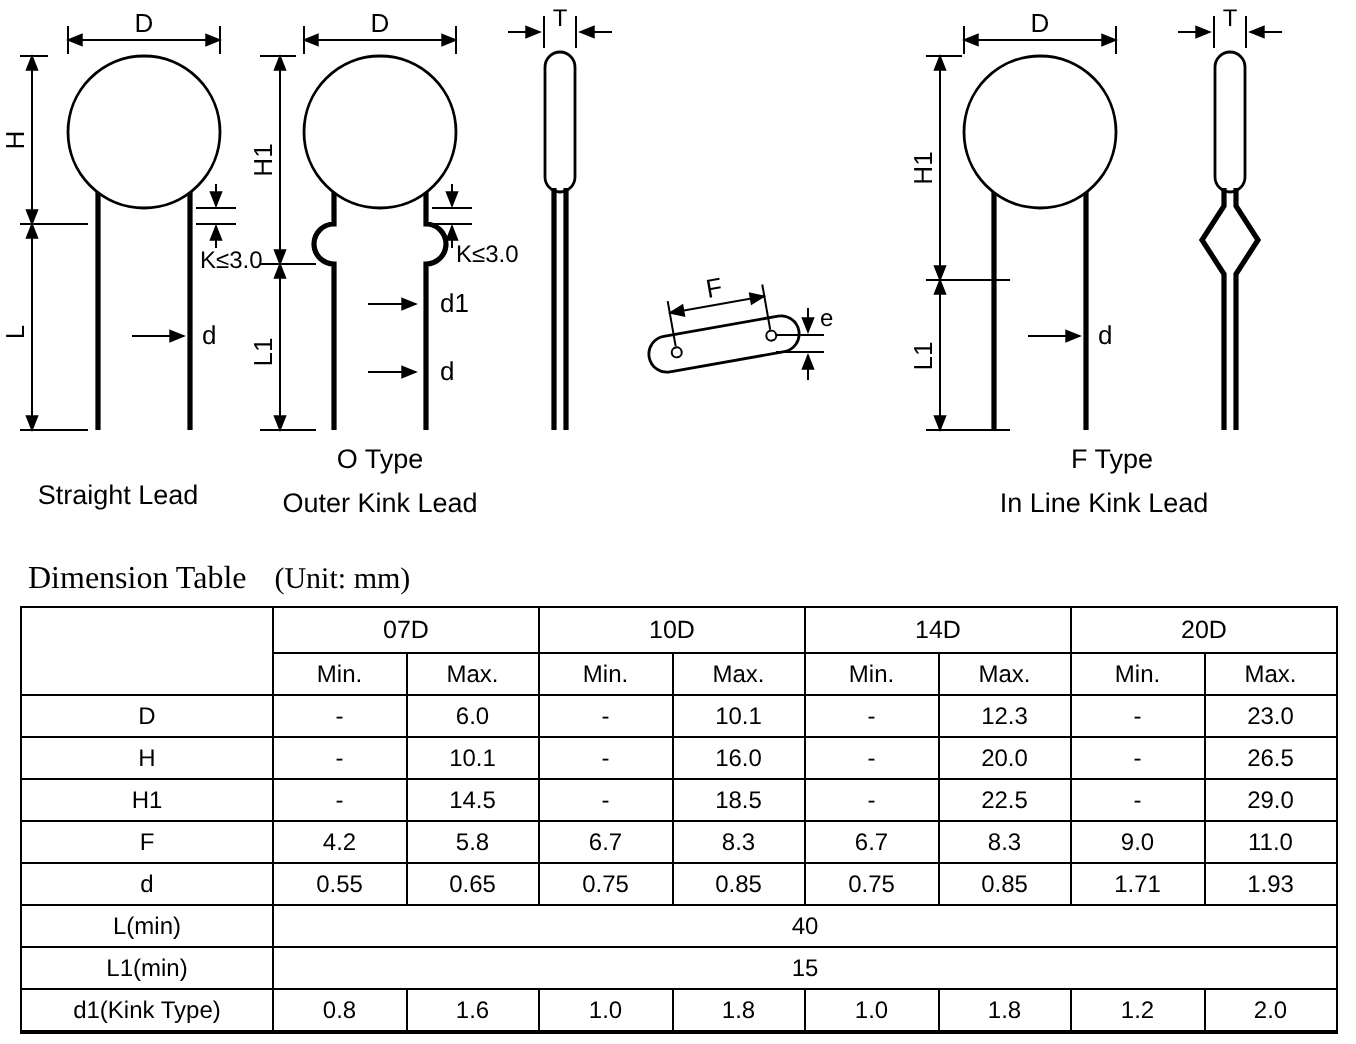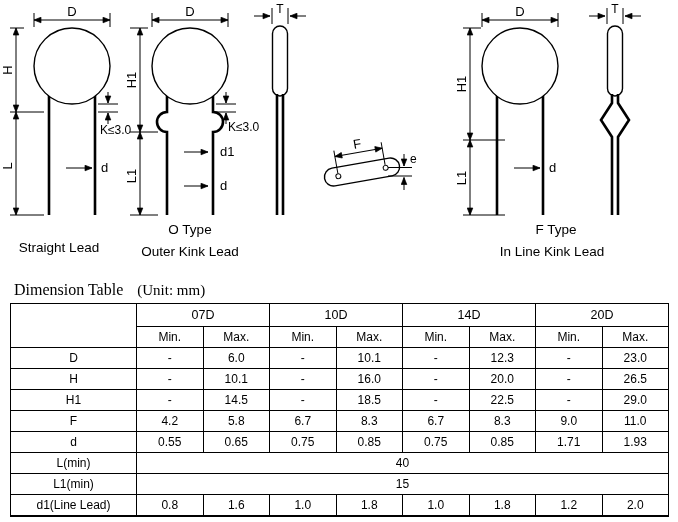--- a/index.html
+++ b/index.html
@@ -231,21 +231,21 @@
     </tr>
     <tr>
       <td>L(min)</td>
       <td colspan="8">40</td>
     </tr>
     <tr>
       <td>L1(min)</td>
       <td colspan="8">15</td>
     </tr>
     <tr>
-      <td>d1(Line Lead)</td>
+      <td>d1(Kink Type)</td>
       <td>0.8</td>
       <td>1.6</td>
       <td>1.0</td>
       <td>1.8</td>
       <td>1.0</td>
       <td>1.8</td>
       <td>1.2</td>
       <td>2.0</td>
     </tr>
   </tbody>

